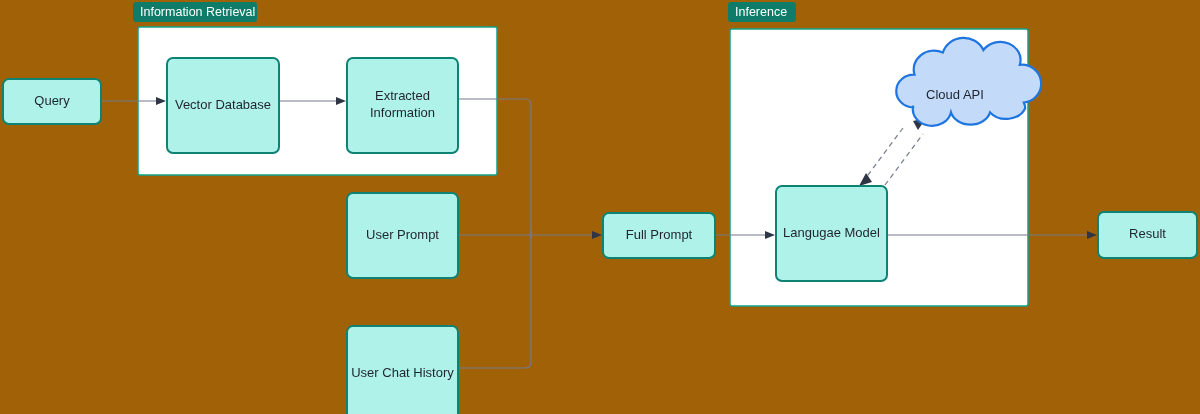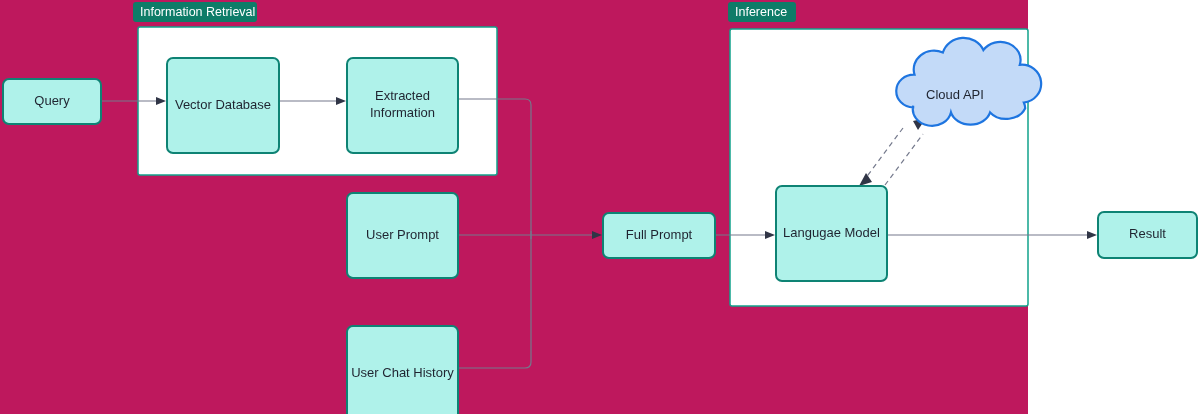--- a/index.html
+++ b/index.html
@@ -9,23 +9,23 @@
     background: #ffffff;
   }
   body {
     width: 1200px;
     height: 414px;
     overflow: hidden;
     font-family: "Liberation Sans", sans-serif;
   }
   #diagram-root {
     position: relative;
-    width: 1028px;
+    width: 1200px;
     height: 414px;
-    background: #be185d;
+    background: #a16207;
   }
   svg#flow-svg {
     display: block;
     width: 1200px;
     height: 414px;
   }
   .node-rect {
     fill: #AFF2EA;
     stroke: #0E8374;
     stroke-width: 2px;

